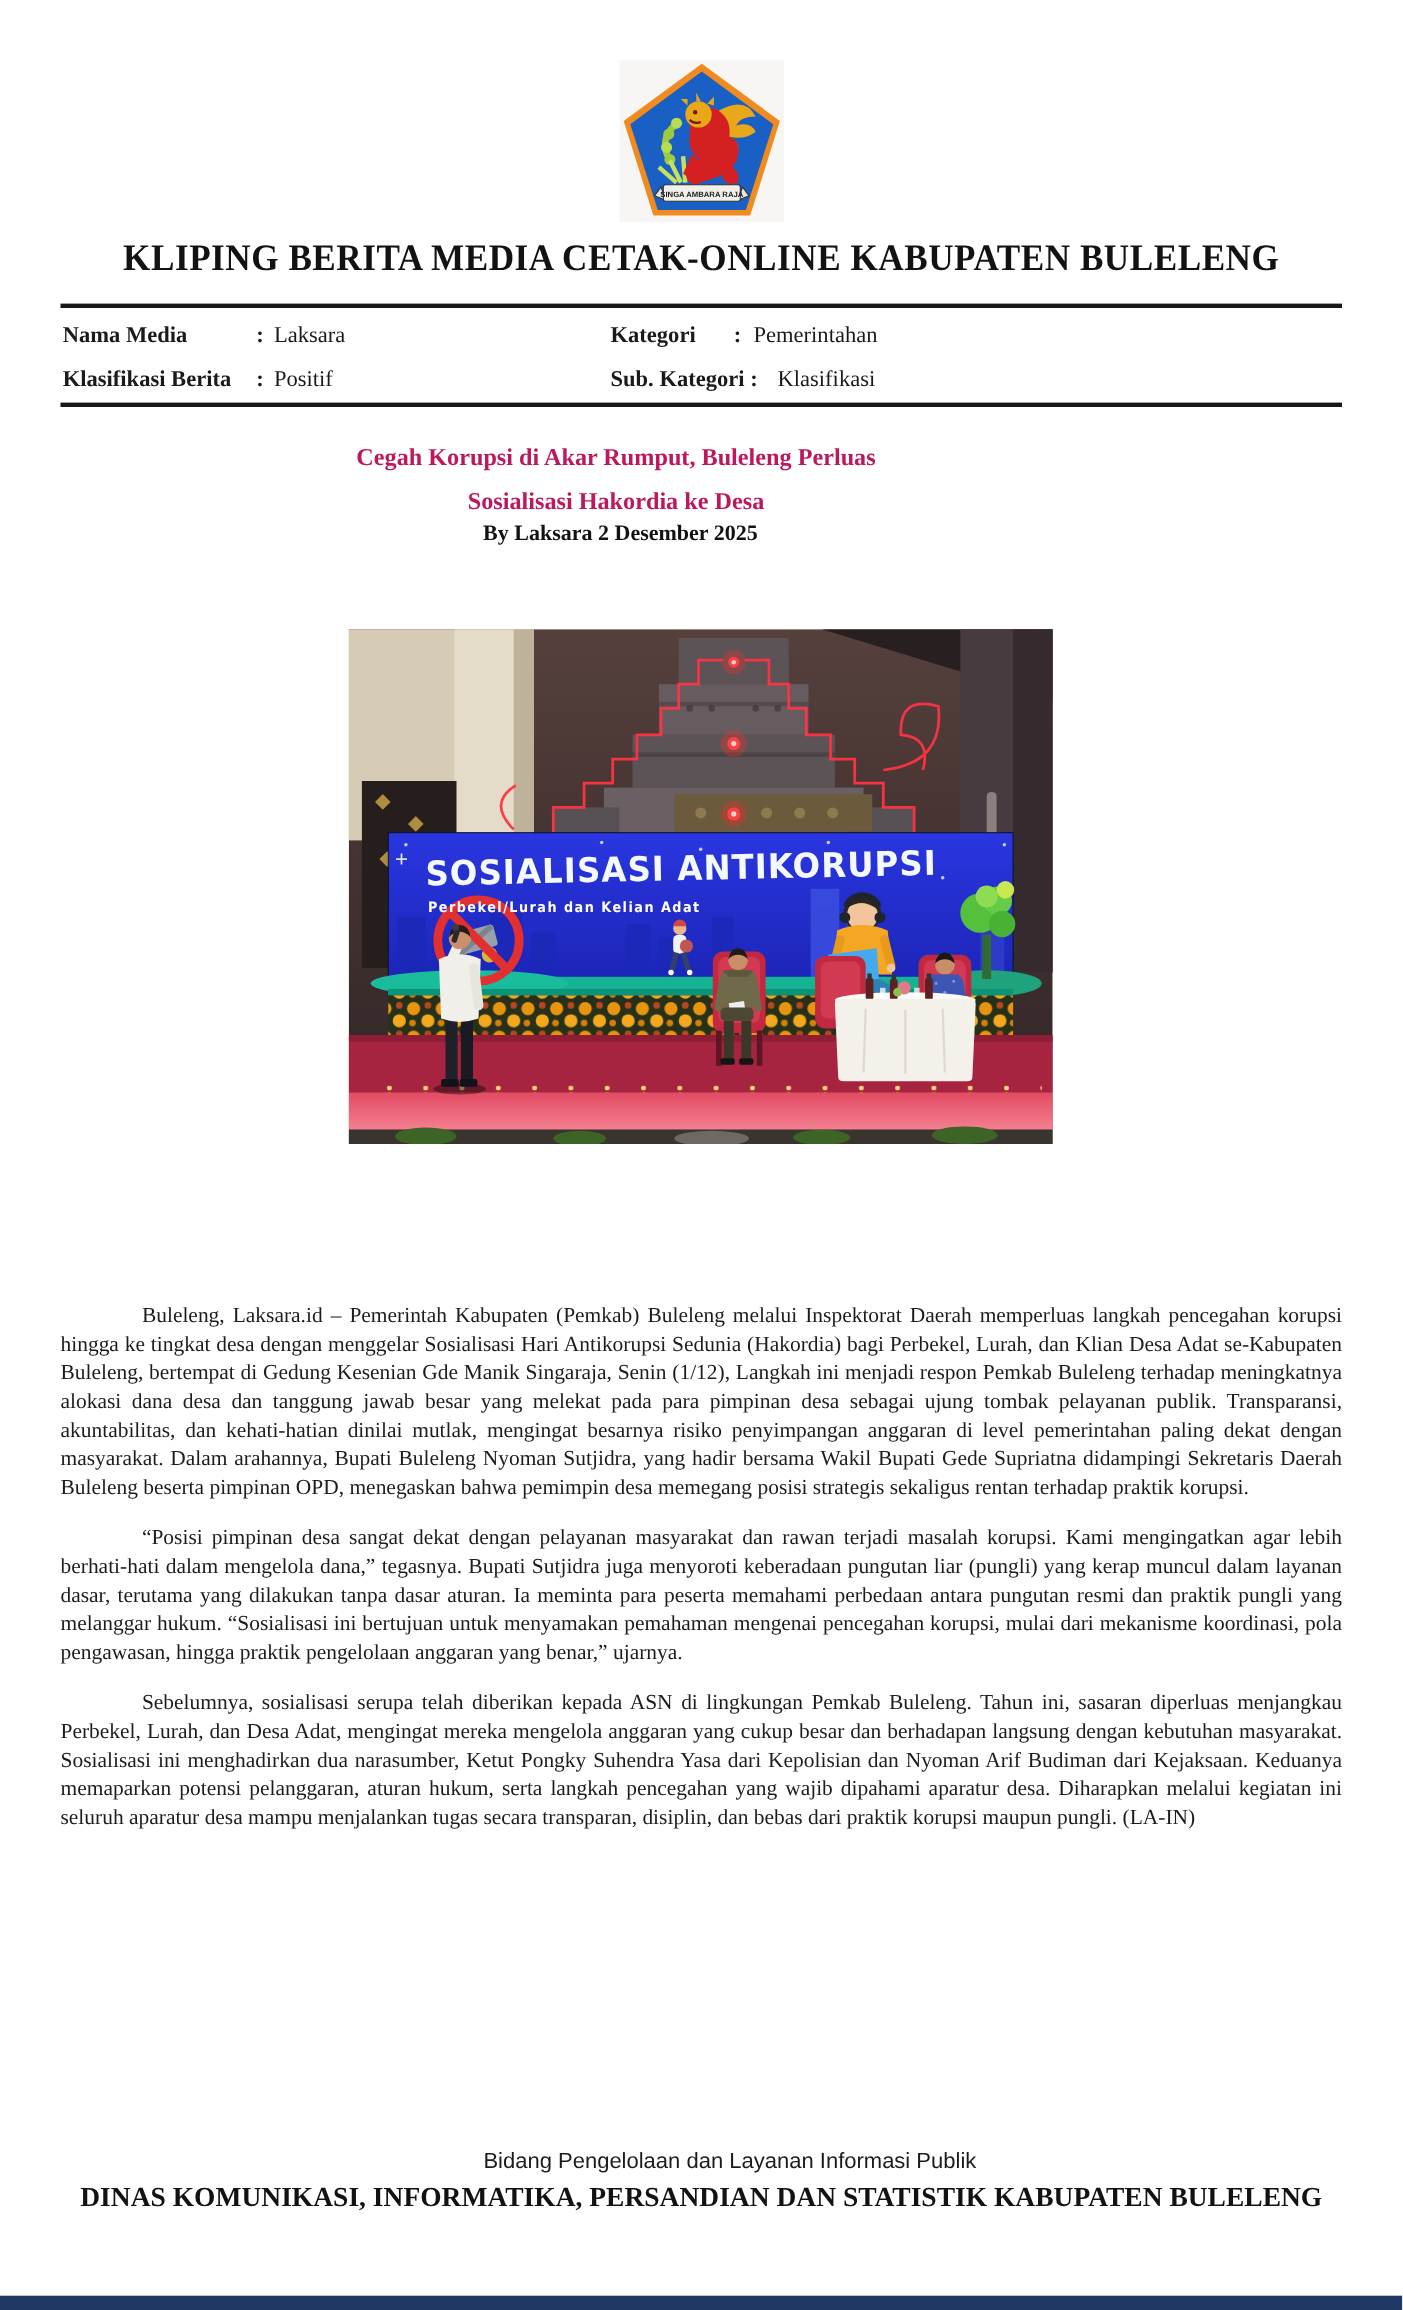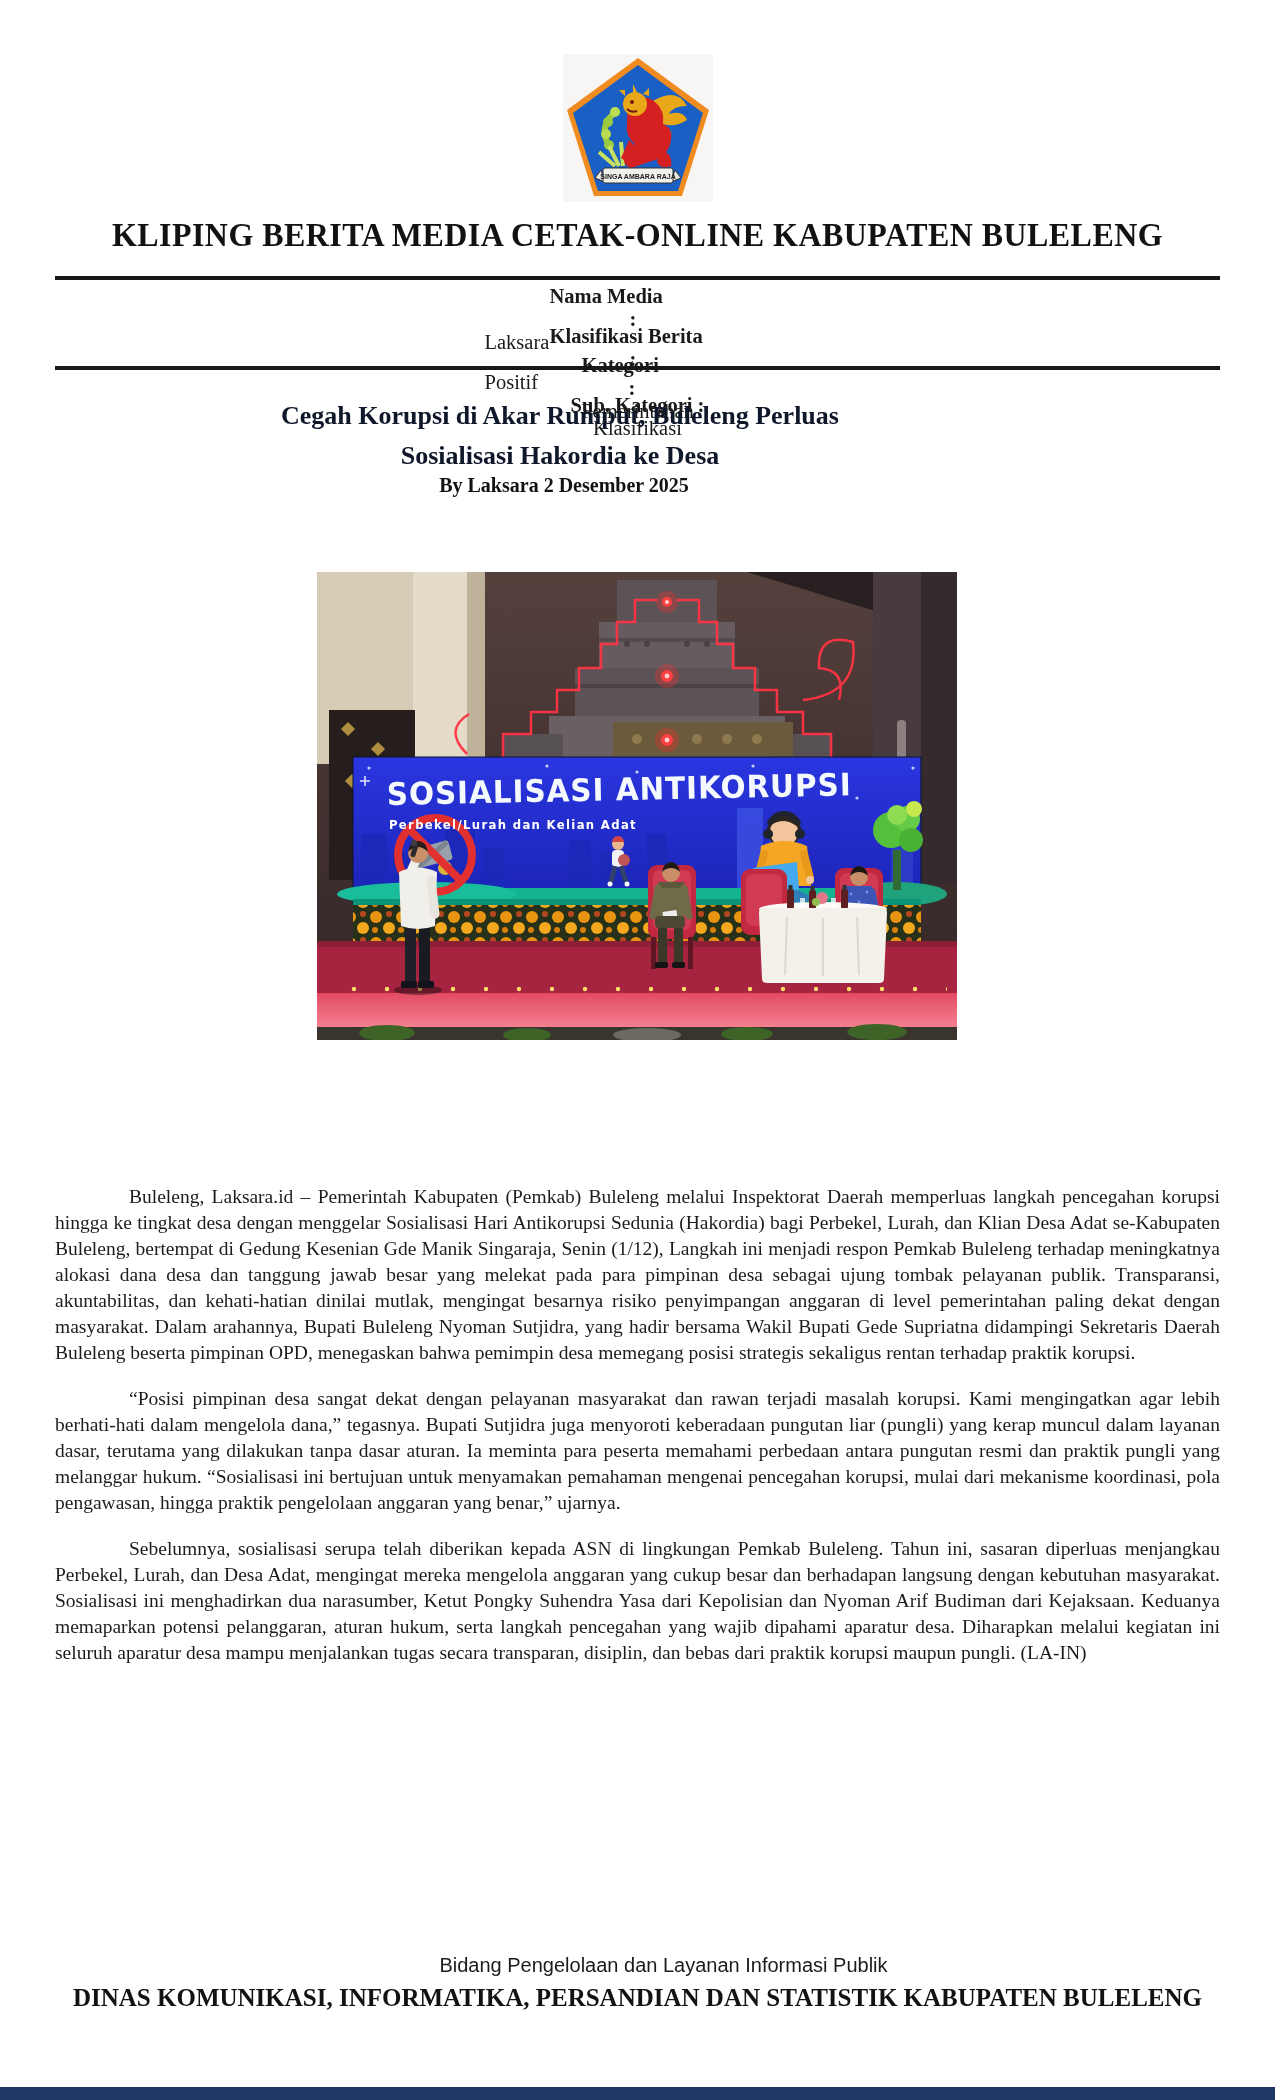--- a/index.html
+++ b/index.html
@@ -7,30 +7,30 @@
         font-family:"Liberation Serif","DejaVu Serif",serif;color:#1a1a1a;}
 
   .logo-wrap{position:absolute;top:54px;left:50%;transform:translateX(-50%);}
   .doc-title{position:absolute;top:216px;left:0;width:1275px;text-align:center;
              font-size:34px;font-weight:bold;letter-spacing:.5px;white-space:nowrap;
              transform:scaleX(.94);transform-origin:50% 50%;color:#121212;}
   .rule{position:absolute;left:55px;width:1165px;height:4px;background:#181818;}
   .rule1{top:276px;} .rule2{top:366px;}
 
   .meta{position:absolute;left:57px;top:285px;width:1161px;font-size:20.5px;}
-  .meta-row{display:flex;align-items:center;height:40px;flex-direction:column;}
+  .meta-row{display:flex;align-items:center;height:40px;}
   .m-label{width:176px;font-weight:bold;white-space:nowrap;}
   .m-colon{width:16px;font-weight:bold;}
   .m-value{width:306px;white-space:nowrap;}
   .m-label2{min-width:112px;font-weight:bold;white-space:nowrap;}
   .m-colon2{width:18px;font-weight:bold;}
   .m-value2{flex:1;white-space:nowrap;}
 
   .art-title{position:absolute;top:396px;left:0;width:1120px;text-align:center;
-             font-size:26px;line-height:40px;font-weight:bold;color:#0f172a;}
+             font-size:22px;line-height:40px;font-weight:bold;color:#be185d;}
   .byline{position:absolute;top:474px;left:0;width:1128px;text-align:center;
           font-size:20px;font-weight:bold;color:#121212;}
 
   .photo{position:absolute;left:317px;top:572px;width:640px;height:468px;}
   .photo svg{display:block;}
 
   .body-text{position:absolute;left:55px;top:1184px;width:1165px;
              font-size:19.5px;line-height:26px;text-align:justify;color:#1c1c1c;}
   .body-text p{margin:0 0 20px 0;text-indent:74px;}
   .src-url{margin-top:14px;font-weight:bold;font-size:19.5px;color:#141414;

